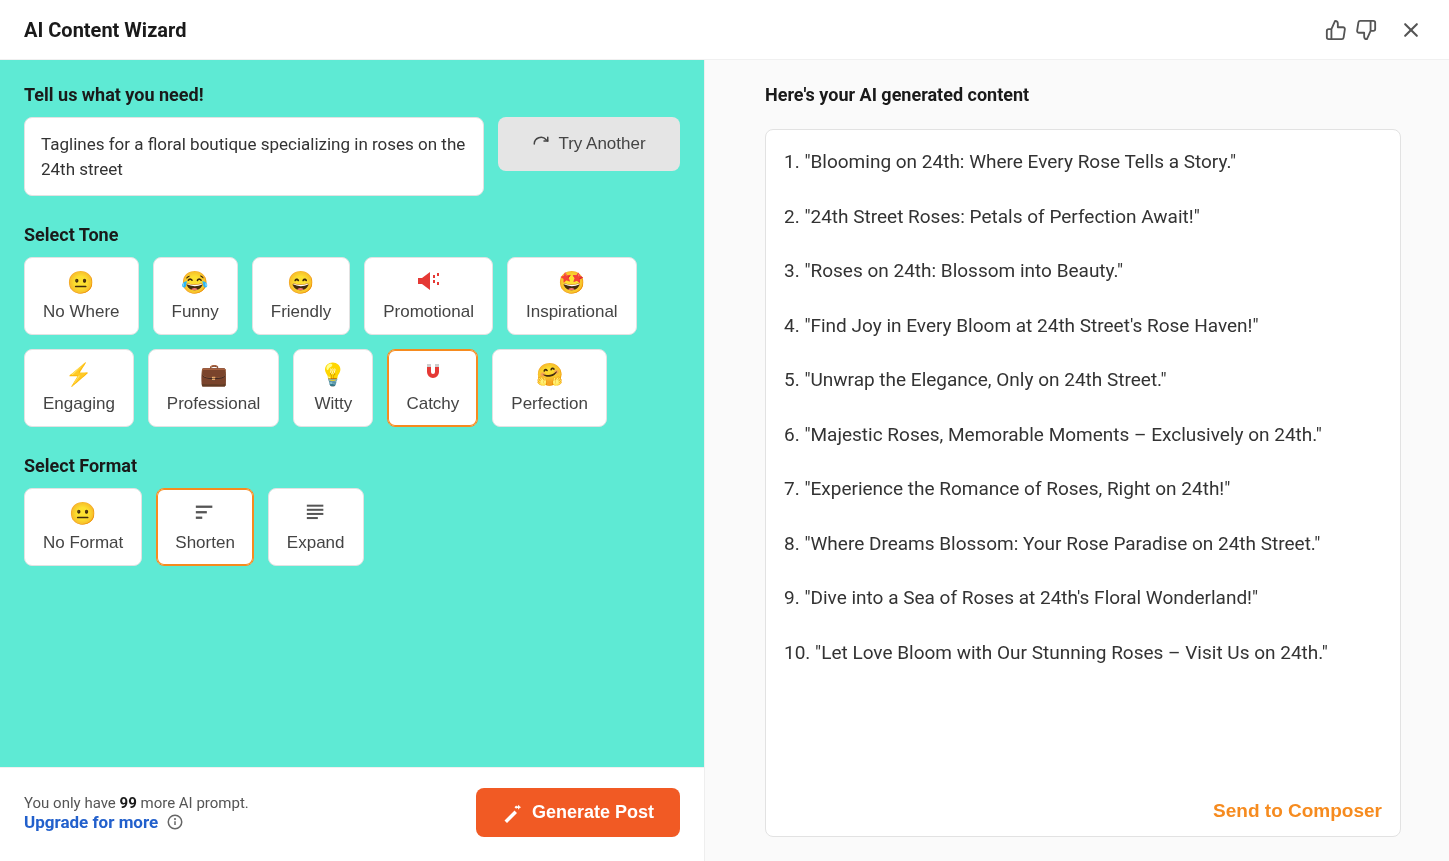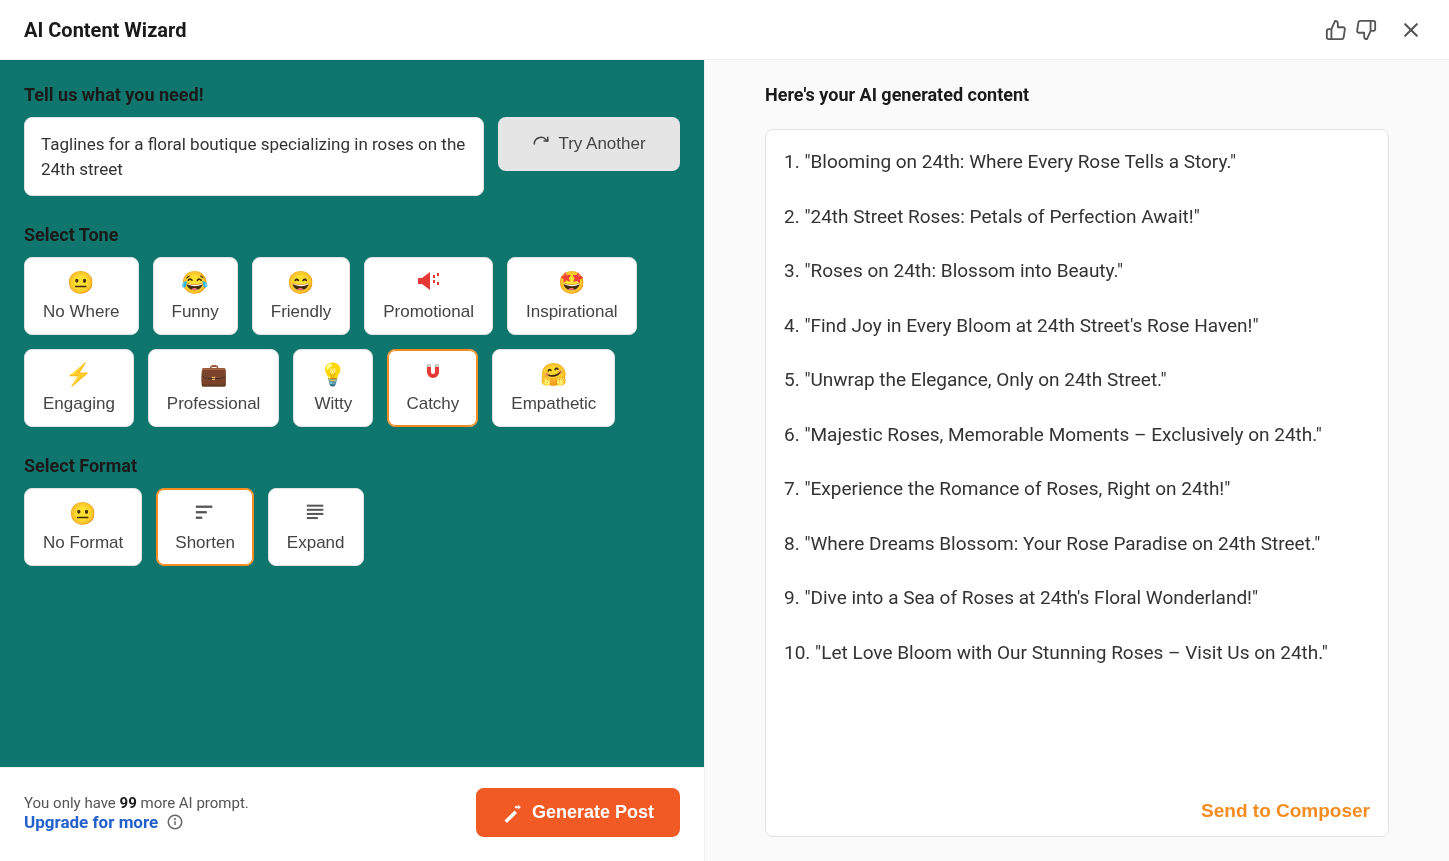--- a/index.html
+++ b/index.html
@@ -43,21 +43,21 @@
   .main {
     display: flex;
     height: calc(100% - 60px);
   }
   .left-panel {
     width: 705px;
     display: flex;
     flex-direction: column;
     position: relative;
     border-right: 1px solid #eee;
-    background: #0f766e;
+    background: #5eead4;
   }
   .left-content {
     padding: 24px 24px 0 24px;
     flex: 1;
     overflow-y: auto;
   }
   .section-label {
     font-size: 18px;
     font-weight: 700;
     color: #1a1a1a;
@@ -168,21 +168,21 @@
     font-weight: 700;
     display: inline-flex;
     align-items: center;
     gap: 10px;
     cursor: pointer;
     margin-left: 46px;
   }
   .generate-btn svg { width: 20px; height: 20px; fill: #fff; }
   .right-panel {
     flex: 1;
-    padding: 24px 60px 24px 60px;
+    padding: 24px 48px 24px 60px;
     display: flex;
     flex-direction: column;
     background: #fafafa;
   }
   .result-box {
     flex: 1;
     border: 1px solid #e2e2e2;
     border-radius: 8px;
     background: #fff;
     display: flex;
@@ -326,21 +326,21 @@
                   <rect x="6" y="2" width="4" height="3" fill="#ccc"></rect>
                   <rect x="14" y="2" width="4" height="3" fill="#ccc"></rect>
                 </svg></span>
             </span>
             <span class="opt-label">Catchy</span>
           </button>
           <button class="opt-btn">
             <span class="opt-icon">
               <span style="font-size:22px">🤗</span>
             </span>
-            <span class="opt-label">Empathetic</span>
+            <span class="opt-label">Perfection</span>
           </button>
         </div>
 
       <div class="section-label">Select Format</div>
       <div class="option-grid" id="format-grid">
           <button class="opt-btn">
             <span class="opt-icon">
               <span style="font-size:22px">😐</span>
             </span>
             <span class="opt-label">No Format</span>

